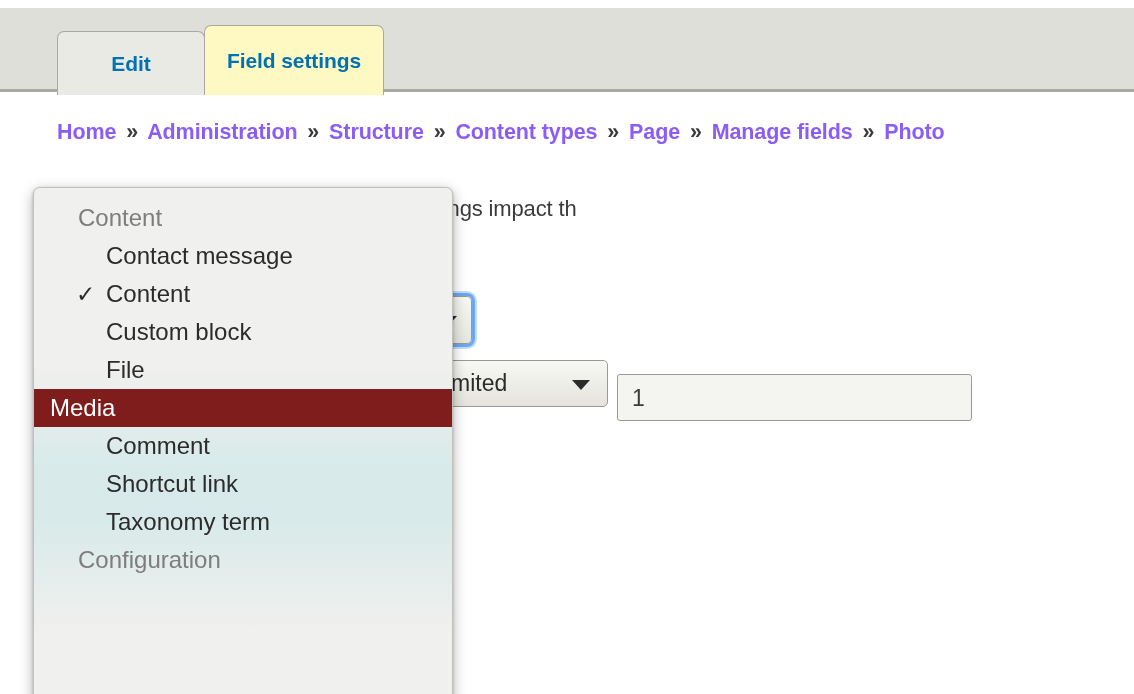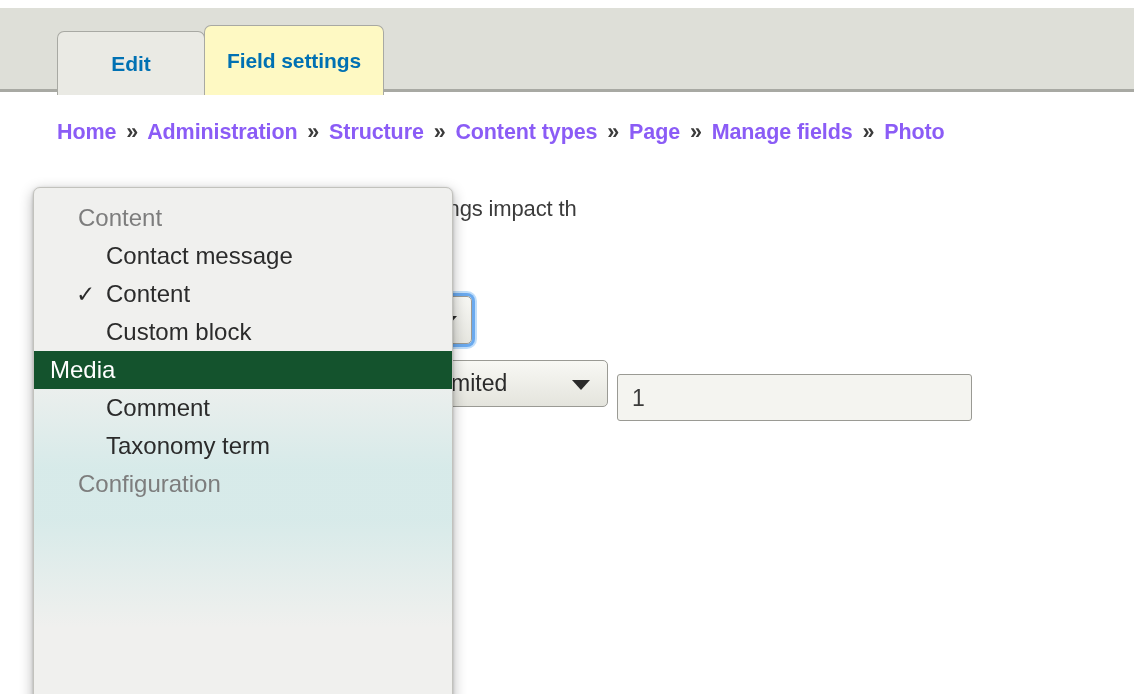--- a/index.html
+++ b/index.html
@@ -235,21 +235,21 @@
     height: 38px;
     line-height: 38px;
     padding-left: 72px;
     font-size: 24px;
     color: #2b2b2b;
     white-space: nowrap;
     cursor: default;
   }
 
   .menu-item.highlighted {
-    background: #14532d;
+    background: #7f1d1d;
     color: #ffffff;
     padding-left: 16px;
   }
 
   .menu-item .check {
     position: absolute;
     left: 42px;
     top: 0;
     font-size: 23px;
     color: #2b2b2b;
@@ -302,18 +302,20 @@
 <div id="cardinality-number">
   <span class="value">1</span>
 </div>
 
 <div id="select-popup">
   <div id="menu-items">
       <div class="menu-group-label"><span>Content</span></div>
       <div class="menu-item"><span>Contact message</span></div>
       <div class="menu-item"><span class="check">✓</span><span>Content</span></div>
       <div class="menu-item"><span>Custom block</span></div>
+      <div class="menu-item"><span>File</span></div>
       <div class="menu-item highlighted"><span>Media</span></div>
       <div class="menu-item"><span>Comment</span></div>
+      <div class="menu-item"><span>Shortcut link</span></div>
       <div class="menu-item"><span>Taxonomy term</span></div>
       <div class="menu-group-label"><span>Configuration</span></div>
     </div>
 </div>
 
 </body></html>

